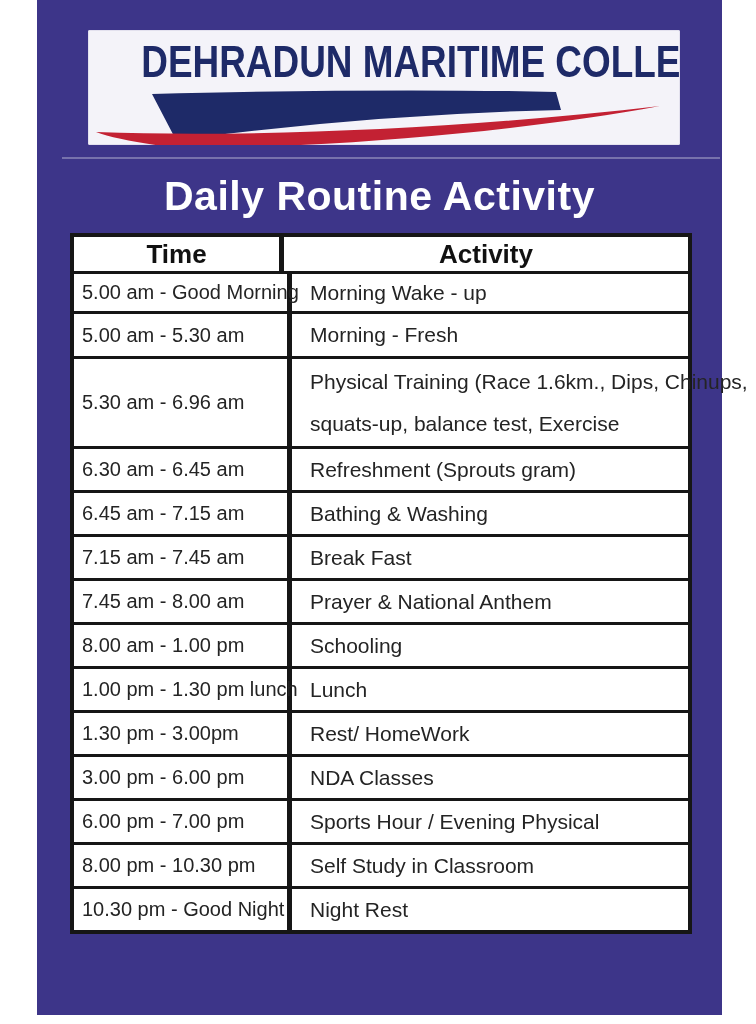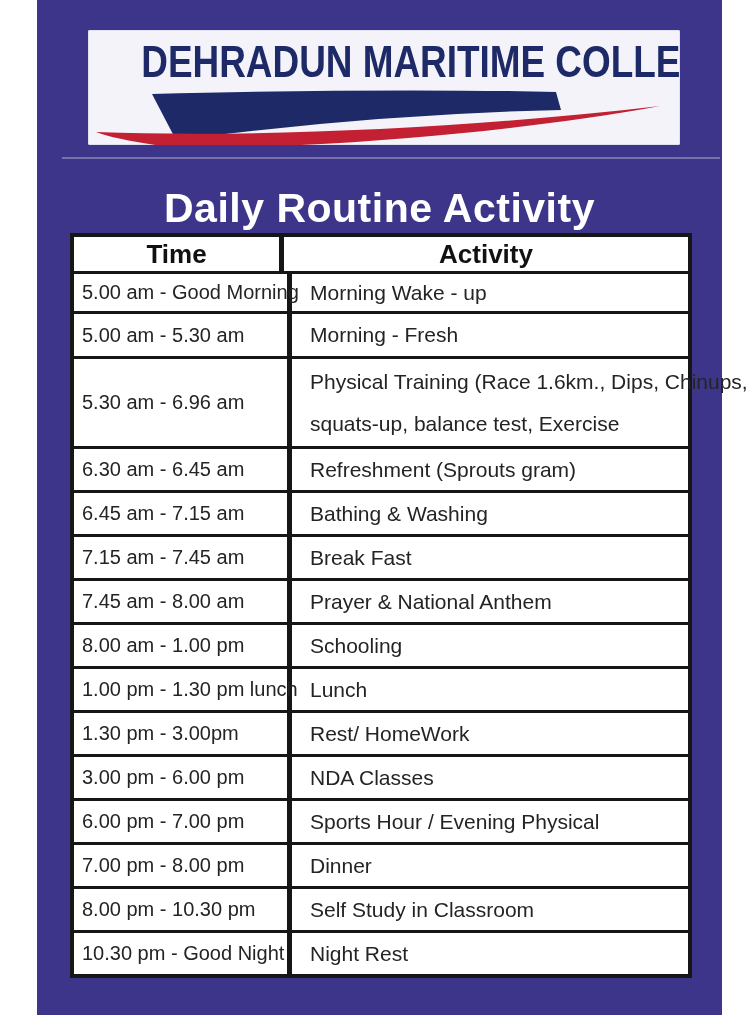--- a/index.html
+++ b/index.html
@@ -65,21 +65,20 @@
     position: absolute;
     left: 0;
     top: 170px;
     width: 100%;
     text-align: center;
     color: #ffffff;
     font-size: 41px;
     line-height: 52px;
     font-weight: bold;
     letter-spacing: 0.5px;
-    margin-top: 12px;
   }
   
   .routine-table {
     position: absolute;
     left: 33px;
     top: 233px;
     width: 622px;
     background: #ffffff;
     border: 4px solid #161616;
     box-sizing: border-box;
@@ -214,24 +213,20 @@
       <div class="t-row h-std">
         <div class="cell-time">3.00 pm - 6.00 pm</div>
         <div class="cell-activity">NDA Classes</div>
       </div>
 
       <div class="t-row h-std">
         <div class="cell-time">6.00 pm - 7.00 pm</div>
         <div class="cell-activity">Sports Hour / Evening Physical</div>
       </div>
 
-      <div class="t-row h-std">
-        <div class="cell-time">7.00 pm - 8.00 pm</div>
-        <div class="cell-activity">Dinner</div>
-      </div>
 
       <div class="t-row h-std">
         <div class="cell-time">8.00 pm - 10.30 pm</div>
         <div class="cell-activity">Self Study in Classroom</div>
       </div>
 
       <div class="t-row h-std">
         <div class="cell-time">10.30 pm - Good Night</div>
         <div class="cell-activity">Night Rest</div>
       </div>

